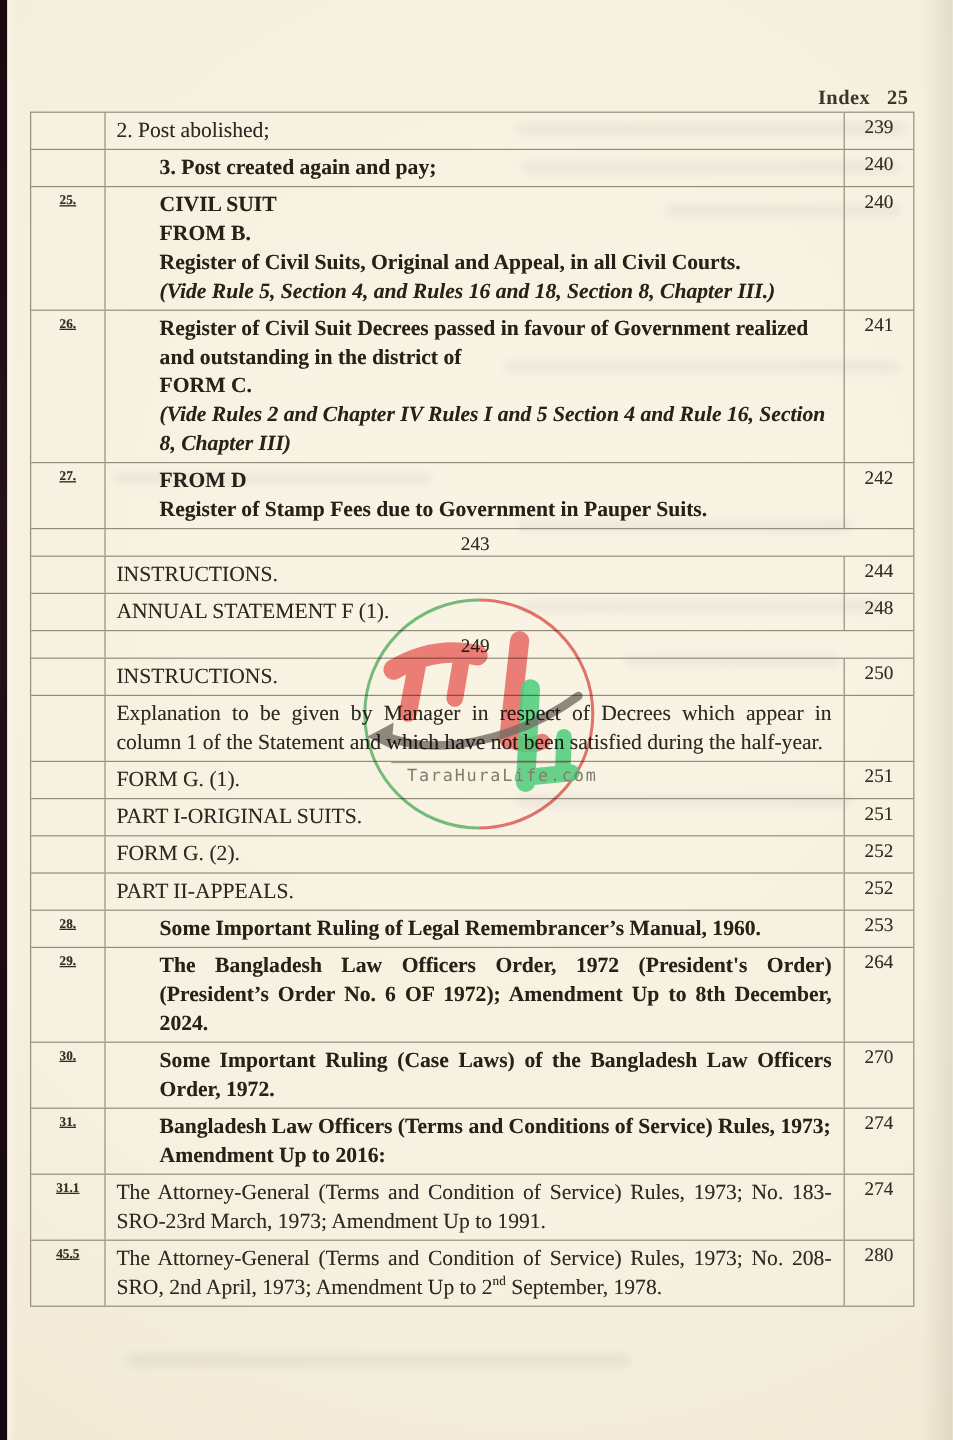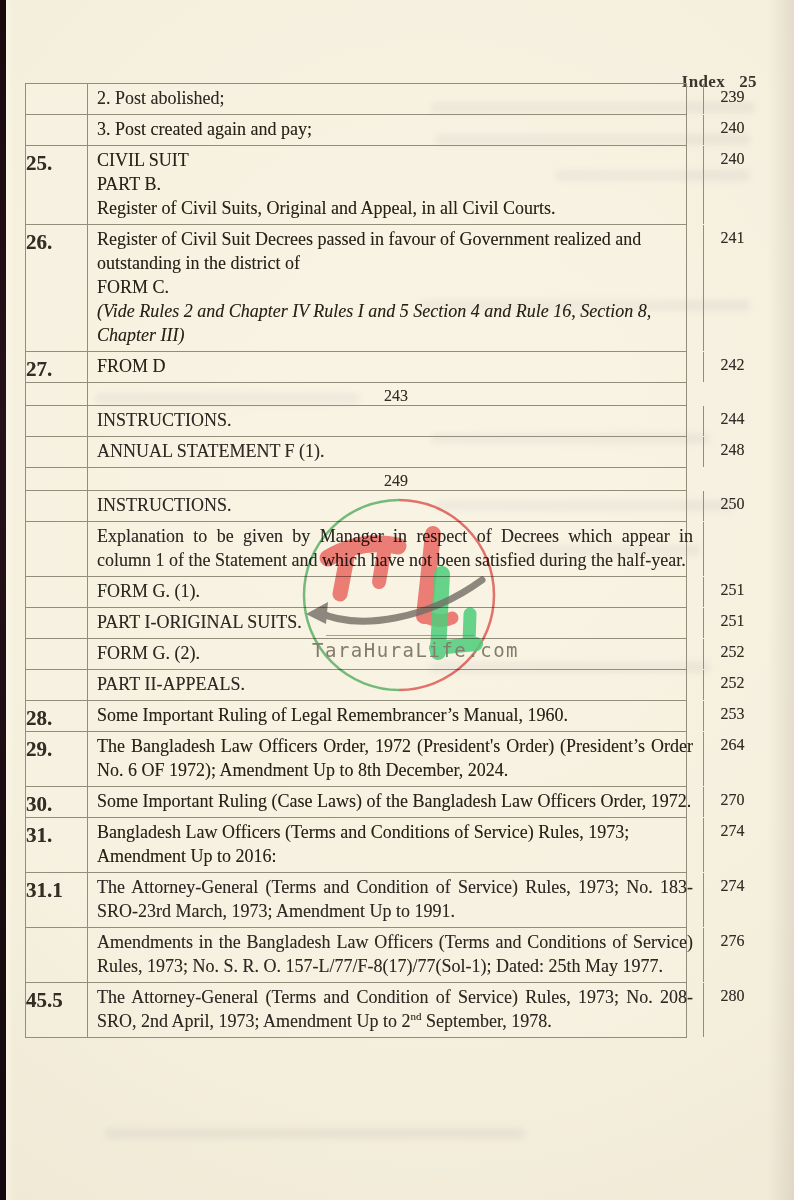--- a/index.html
+++ b/index.html
@@ -37,66 +37,67 @@
     background:#8d8695;opacity:.10;filter:blur(3px);
     pointer-events:none;
   }
   .index-header{
     position:absolute;top:72px;right:37px;
     font-size:17px;font-weight:700;color:#3a352e;letter-spacing:.4px;
   }
   .index-header .num{margin-left:14px;}
 
   .toc-table{
-    position:absolute;left:25px;top:83px;width:662px;
+    position:absolute;left:25px;top:93px;width:737px;
     border:1px solid var(--line);
     box-sizing:border-box;
     color:var(--ink);
     background:rgba(255,252,242,.12);
   }
   .trow{
     display:grid;grid-template-columns:62px 616px 57px;
     border-bottom:1px solid var(--line);
   }
   .trow:last-child{border-bottom:none;}
   .c1{
     border-right:1px solid var(--line);
-    font-weight:700;font-size:21px;
+    text-align:center;font-weight:700;font-size:11px;
     padding-top:5px;color:#332d26;
     text-shadow:0 0 .6px rgba(80,65,50,.5);
+    text-decoration:underline;
   }
   .c2{
     border-right:1px solid var(--line);
     padding:2px 10px 4px 9px;
     font-size:18px;
     text-shadow:0 0 .5px rgba(70,60,48,.4);
   }
   .c3{
     text-align:center;font-size:16px;padding-top:4px;color:#302c26;
     text-shadow:0 0 .5px rgba(70,60,48,.4);
   }
   .line{line-height:24px;}
-  .line.b{font-weight:400;color:#272219;}
+  .line.b{font-weight:700;color:#272219;margin-left:36px;}
   .line.i{font-style:italic;}
   .line.c{text-align:left;}
   .line.j{text-align:justify;}
   .line sup{font-size:11px;line-height:0;vertical-align:super;}
 
   .watermark{
     position:absolute;left:300px;top:494px;width:198px;height:204px;
     pointer-events:none;mix-blend-mode:multiply;
   }
   .wm-rule{
     position:absolute;left:26px;right:24px;top:141px;
     border-top:1.5px solid #8f8b83;opacity:.75;
   }
   .wm-text{
-    position:absolute;left:12px;right:0;top:145px;text-align:left;
+    position:absolute;left:0;right:0;top:145px;text-align:right;
     font-family:"DejaVu Sans Mono",monospace;
-    font-size:19px;color:#87837b;letter-spacing:1.5px;
+    font-size:14px;color:#87837b;letter-spacing:1.5px;
   }
 </style>
 </head>
 <body>
 
 <div class="photo">
   <div class="spine-strip"></div>
   <div class="spine-light"></div>
 
   <div class="ghost" style="left:430px;top:102px;width:325px;"></div>
@@ -129,40 +130,42 @@
     <div class="c2">
             <div class="line b">3. Post created again and pay;</div>
           </div>
     <div class="c3">240</div>
   </div>
 
   <div class="trow">
     <div class="c1">25.</div>
     <div class="c2">
             <div class="line b c">CIVIL SUIT</div>
-            <div class="line b c">PART B.</div>
+            <div class="line b c">FROM B.</div>
             <div class="line b c">Register of Civil Suits, Original and Appeal, in all Civil Courts.</div>
+            <div class="line b i c">(Vide Rule 5, Section 4, and Rules 16 and 18, Section 8, Chapter III.)</div>
           </div>
     <div class="c3">240</div>
   </div>
 
   <div class="trow">
     <div class="c1">26.</div>
     <div class="c2">
             <div class="line b c">Register of Civil Suit Decrees passed in favour of Government realized and outstanding in the district of</div>
             <div class="line b c">FORM C.</div>
             <div class="line b i c">(Vide Rules 2 and Chapter IV Rules I and 5 Section 4 and Rule 16, Section 8, Chapter III)</div>
           </div>
     <div class="c3">241</div>
   </div>
 
   <div class="trow">
     <div class="c1">27.</div>
     <div class="c2">
             <div class="line b c">FROM D</div>
+            <div class="line b c">Register of Stamp Fees due to Government in Pauper Suits.</div>
           </div>
     <div class="c3">242</div>
   </div>
 
   <div class="trow">
     <div class="c1"></div>
     <div class="c3">243</div>
   </div>
 
   <div class="trow">
@@ -267,27 +270,20 @@
   </div>
 
   <div class="trow">
     <div class="c1">31.1</div>
     <div class="c2">
             <div class="line j">The Attorney-General (Terms and Condition of Service) Rules, 1973; No. 183-SRO-23rd March, 1973; Amendment Up to 1991.</div>
           </div>
     <div class="c3">274</div>
   </div>
 
-  <div class="trow">
-    <div class="c1"></div>
-    <div class="c2">
-            <div class="line j">Amendments in the Bangladesh Law Officers (Terms and Conditions of Service) Rules, 1973; No. S. R. O. 157-L/77/F-8(17)/77(Sol-1); Dated: 25th May 1977.</div>
-          </div>
-    <div class="c3">276</div>
-  </div>
 
   <div class="trow">
     <div class="c1">45.5</div>
     <div class="c2">
             <div class="line j"><span>The Attorney-General (Terms and Condition of Service) Rules, 1973; No. 208-SRO, 2nd April, 1973; Amendment Up to 2</span><sup>nd</sup><span> September, 1978.</span></div>
           </div>
     <div class="c3">280</div>
   </div>
 </div>
   </div>

